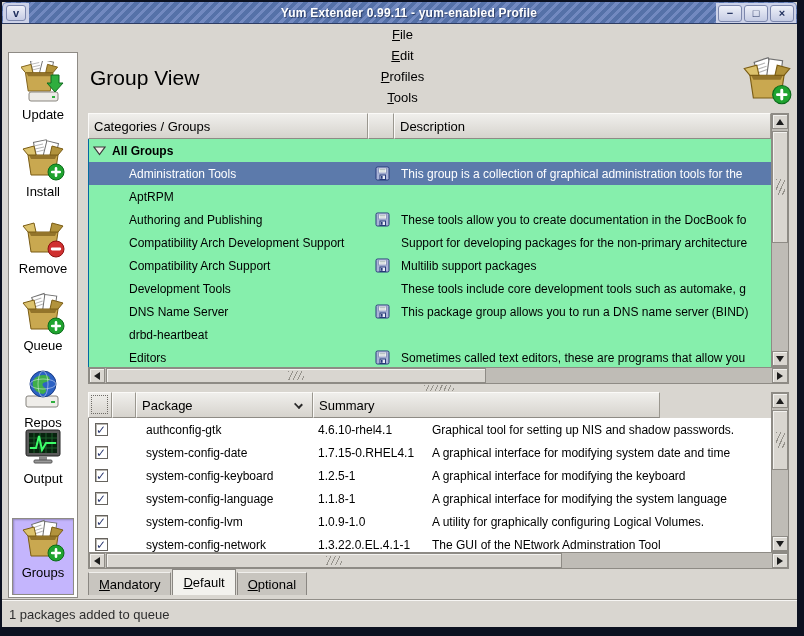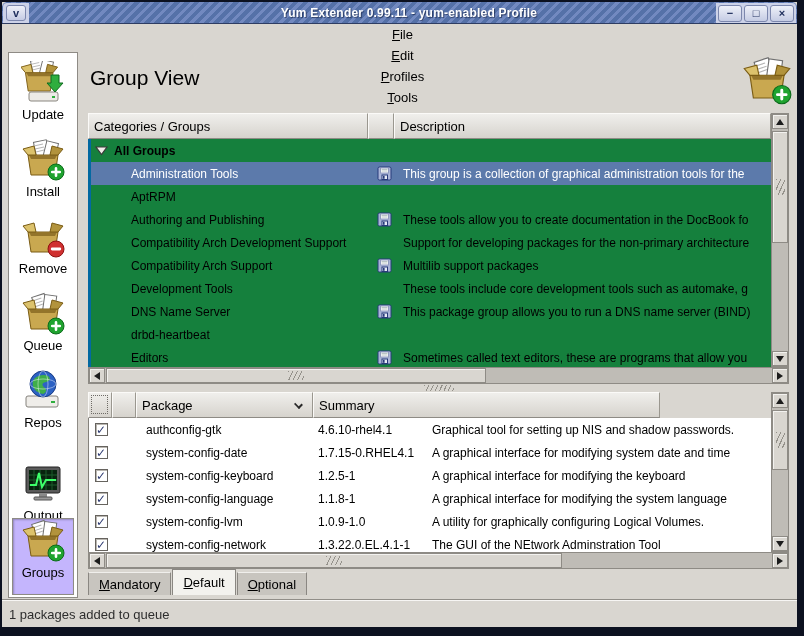--- a/index.html
+++ b/index.html
@@ -42,22 +42,22 @@
 
   
   .hdr-row{position:absolute;display:flex;height:26px;}
   .hdr-cell{height:26px;background:linear-gradient(180deg,#f0efec,#d6d3cd);
     border-top:1px solid #fbfaf8;border-left:1px solid #fbfaf8;border-right:1px solid #9a978f;border-bottom:1px solid #8e8b85;
     display:flex;align-items:center;font-size:13px;color:#000;padding-left:5px;overflow:hidden;position:relative;}
   .focus-box{position:absolute;left:2px;top:2px;right:3px;bottom:3px;border:1px dotted #6e6b66;}
   .sort-chevron{position:absolute;right:10px;top:8px;width:7px;height:7px;border-right:2px solid #2a2a2a;border-bottom:2px solid #2a2a2a;transform:rotate(45deg) scale(1,.8);}
 
   
-  .tree-body{position:absolute;left:88px;top:139px;width:683px;height:228px;background:#15803d;overflow:hidden;
-    border-left:3px solid #0369a1;}
+  .tree-body{position:absolute;left:88px;top:139px;width:683px;height:228px;background:#86efac;overflow:hidden;
+    border-left:1px solid #0369a1;}
   .trow{display:flex;height:23px;align-items:center;font-size:12px;color:#000;}
   .trow.sel{background:#5c7aab;color:#fff;}
   .tcell-name{width:280px;display:flex;align-items:center;height:100%;overflow:hidden;flex:none;}
   .tcell-icon{width:26px;display:flex;align-items:center;justify-content:center;height:100%;flex:none;}
   .tcell-desc{flex:1;overflow:hidden;white-space:nowrap;padding-left:6px;height:100%;display:flex;align-items:center;}
   .indent0{padding-left:4px;}
   .indent1{padding-left:40px;}
   .expander{width:13px;height:11px;margin-right:6px;flex:none;}
   .bold{font-weight:bold;}
 
@@ -195,21 +195,21 @@
         <span class="side-icon"><svg viewBox="0 0 44 44" width="44" height="44">
             <rect x="5" y="27" width="32" height="11" rx="2" fill="#efede9" stroke="#85827c"></rect>
             <rect x="30" y="32" width="4" height="2" fill="#2fae3e"></rect>
             <circle cx="22" cy="15" r="13" fill="#2d62c4" stroke="#193c86"></circle>
             <path d="M14 9c4-3 9-4 13-2 3 2 2 5-2 6-5 1-4 4-1 6 2 2 1 5-2 6-5-1-9-4-10-8-1-3 0-6 2-8z" fill="#3fae4a"></path>
             <ellipse cx="22" cy="15" rx="13" ry="5" fill="none" stroke="rgba(255,255,255,.45)"></ellipse>
             <ellipse cx="22" cy="15" rx="5" ry="13" fill="none" stroke="rgba(255,255,255,.45)"></ellipse>
           </svg></span>
         <span class="side-label">Repos</span>
       </div>
-      <div class="side-item" style="top: 409px;">
+      <div class="side-item" style="top: 372px;">
         <span class="side-icon"><svg viewBox="0 0 44 44" width="44" height="44">
             <rect x="5" y="5" width="34" height="26" rx="2" fill="#5a5a5a" stroke="#222"></rect>
             <rect x="8" y="8" width="28" height="20" fill="#07230e"></rect>
             <path d="M8 13h28M8 18h28M8 23h28M13 8v20M19 8v20M25 8v20M31 8v20" stroke="#1d5c2a" stroke-width="1"></path>
             <polyline points="9,23 15,23 18,11 21,25 25,18 35,18" fill="none" stroke="#3dff6a" stroke-width="2"></polyline>
             <rect x="18" y="31" width="8" height="4" fill="#8a8a8a"></rect>
             <rect x="13" y="35" width="18" height="3" rx="1" fill="#9a9a9a" stroke="#555"></rect>
           </svg></span>
         <span class="side-label">Output</span>
       </div>

